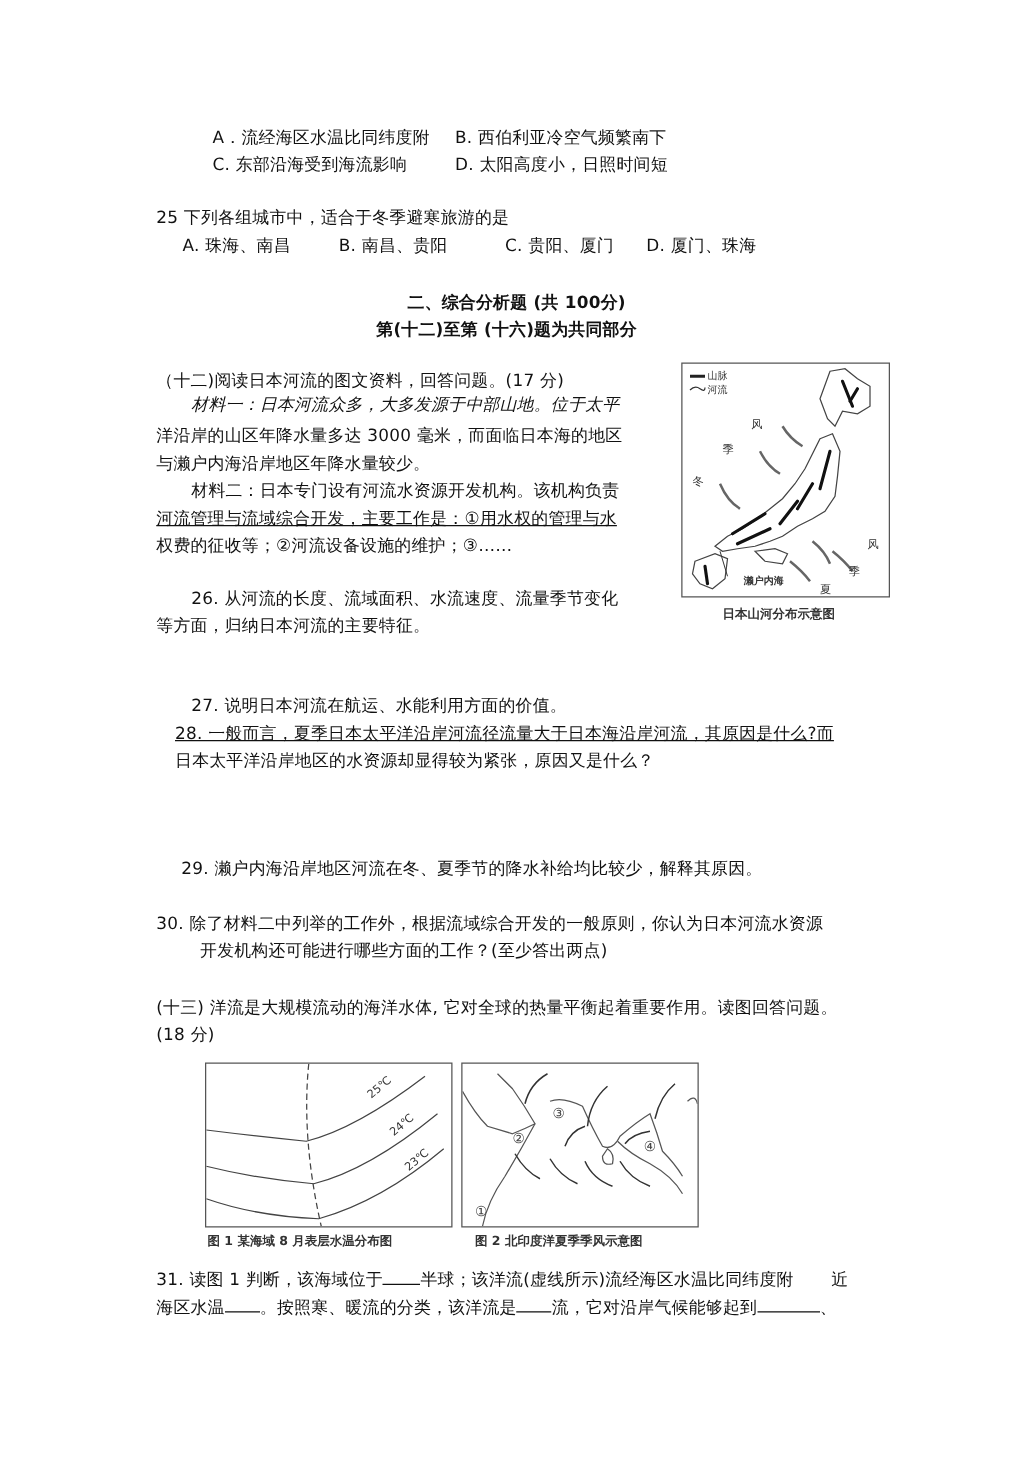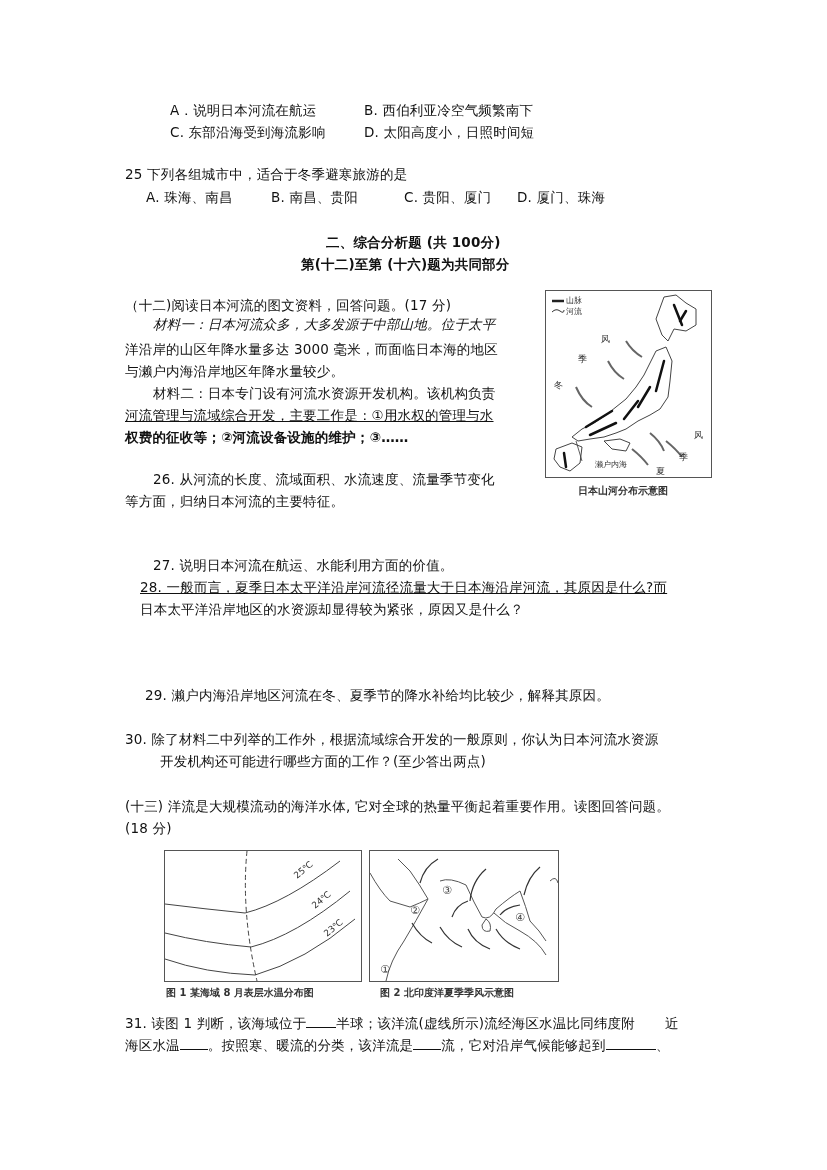--- a/index.html
+++ b/index.html
@@ -8,41 +8,41 @@
   .t{position:absolute;font-size:13.5px;line-height:18px;white-space:nowrap;letter-spacing:0.2px;}
   .b{font-weight:bold;}
   .fig{position:absolute;border:1.5px solid #555;background:#fff;}
   .cap{position:absolute;font-size:10px;font-weight:bold;color:#333;white-space:nowrap;}
   .blank{display:inline-block;border-bottom:1px solid #111;height:14px;vertical-align:baseline;}
   svg text{font-family:"DejaVu Sans",sans-serif;}
 </style>
 </head>
 <body>
 
-<div class="t" style="left:170px;top:101px;">A．说明日本河流在航运</div>
+<div class="t" style="left:170px;top:101px;">A．流经海区水温比同纬度附</div>
 <div class="t" style="left:364px;top:101px;">B.  西伯利亚冷空气频繁南下</div>
 <div class="t" style="left:170px;top:123px;">C.  东部沿海受到海流影响</div>
 <div class="t" style="left:364px;top:123px;">D.  太阳高度小，日照时间短</div>
 
 <div class="t" style="left:125px;top:165px;">25 下列各组城市中，适合于冬季避寒旅游的是</div>
 <div class="t" style="left:146px;top:188px;">A.  珠海、南昌</div>
 <div class="t" style="left:271px;top:188px;">B.  南昌、贵阳</div>
 <div class="t" style="left:374px;top:188px;margin-left:30px;">C.  贵阳、厦门</div>
 <div class="t" style="left:517px;top:188px;">D.  厦门、珠海</div>
 
 <div class="t b" style="left:326px;top:233px;">二、综合分析题 (共 100分)</div>
 <div class="t b" style="left:301px;top:255px;text-align:center;">第(十二)至第 (十六)题为共同部分</div>
 
 <div class="t" style="left:125px;top:296px;">（十二)阅读日本河流的图文资料，回答问题。(17 分)</div>
 <div class="t" style="left:153px;top:315px;font-style:italic;">材料一：日本河流众多，大多发源于中部山地。位于太平</div>
 <div class="t" style="left:125px;top:340px;">洋沿岸的山区年降水量多达 3000 毫米，而面临日本海的地区</div>
 <div class="t" style="left:125px;top:362px;">与濑户内海沿岸地区年降水量较少。</div>
 <div class="t" style="left:153px;top:384px;">材料二：日本专门设有河流水资源开发机构。该机构负责</div>
 <div class="t" style="left:125px;top:406px;text-decoration:underline;">河流管理与流域综合开发，主要工作是：①用水权的管理与水</div>
-<div class="t" style="left:125px;top:428px;font-weight:bold;">权费的征收等；②河流设备设施的维护；③……</div>
+<div class="t" style="left:125px;top:428px;">权费的征收等；②河流设备设施的维护；③……</div>
 
 <div class="t" style="left:153px;top:470px;">26. 从河流的长度、流域面积、水流速度、流量季节变化</div>
 <div class="t" style="left:125px;top:492px;">等方面，归纳日本河流的主要特征。</div>
 
 <div class="fig" style="left:545px;top:290px;width:165px;height:186px;">
   <svg width="165" height="186" viewBox="0 0 165 186">
 
     <line x1="6" y1="10" x2="18" y2="10" stroke="#222" stroke-width="2.5"></line>
     <path d="M6 21 Q10 17 14 20 T18 19" stroke="#333" fill="none" stroke-width="1"></path>
 
@@ -74,21 +74,21 @@
     <line x1="36" y1="170" x2="30" y2="150" stroke="#333" stroke-width="0.8"></line>
   </svg>
   <span class="cap" style="left:20px;top:4px;font-weight:normal;font-size:8px;">山脉</span>
   <span class="cap" style="left:20px;top:15px;font-weight:normal;font-size:8px;">河流</span>
   <span class="cap" style="left:55px;top:42px;font-weight:normal;font-size:9px;">风</span>
   <span class="cap" style="left:32px;top:62px;font-weight:normal;font-size:9px;">季</span>
   <span class="cap" style="left:8px;top:88px;font-weight:normal;font-size:9px;">冬</span>
   <span class="cap" style="left:148px;top:138px;font-weight:normal;font-size:9px;">风</span>
   <span class="cap" style="left:133px;top:160px;font-weight:normal;font-size:9px;">季</span>
   <span class="cap" style="left:110px;top:174px;font-weight:normal;font-size:9px;">夏</span>
-  <span class="cap" style="left:38px;top:168px;font-weight:normal;font-size:8px;padding-left:11px;">濑户内海</span>
+  <span class="cap" style="left:38px;top:168px;font-weight:bold;font-size:8px;padding-left:11px;">濑户内海</span>
 </div>
 <div class="cap" style="left:578px;top:484px;">日本山河分布示意图</div>
 
 <div class="t" style="left:153px;top:556px;">27. 说明日本河流在航运、水能利用方面的价值。</div>
 <div class="t" style="left:140px;top:578px;text-decoration:underline;">28. 一般而言，夏季日本太平洋沿岸河流径流量大于日本海沿岸河流，其原因是什么?而</div>
 <div class="t" style="left:140px;top:600px;">日本太平洋沿岸地区的水资源却显得较为紧张，原因又是什么？</div>
 <div class="t" style="left:145px;top:686px;">29. 濑户内海沿岸地区河流在冬、夏季节的降水补给均比较少，解释其原因。</div>
 <div class="t" style="left:125px;top:730px;">30. 除了材料二中列举的工作外，根据流域综合开发的一般原则，你认为日本河流水资源</div>
 <div class="t" style="left:160px;top:752px;">开发机构还可能进行哪些方面的工作？(至少答出两点)</div>
 

